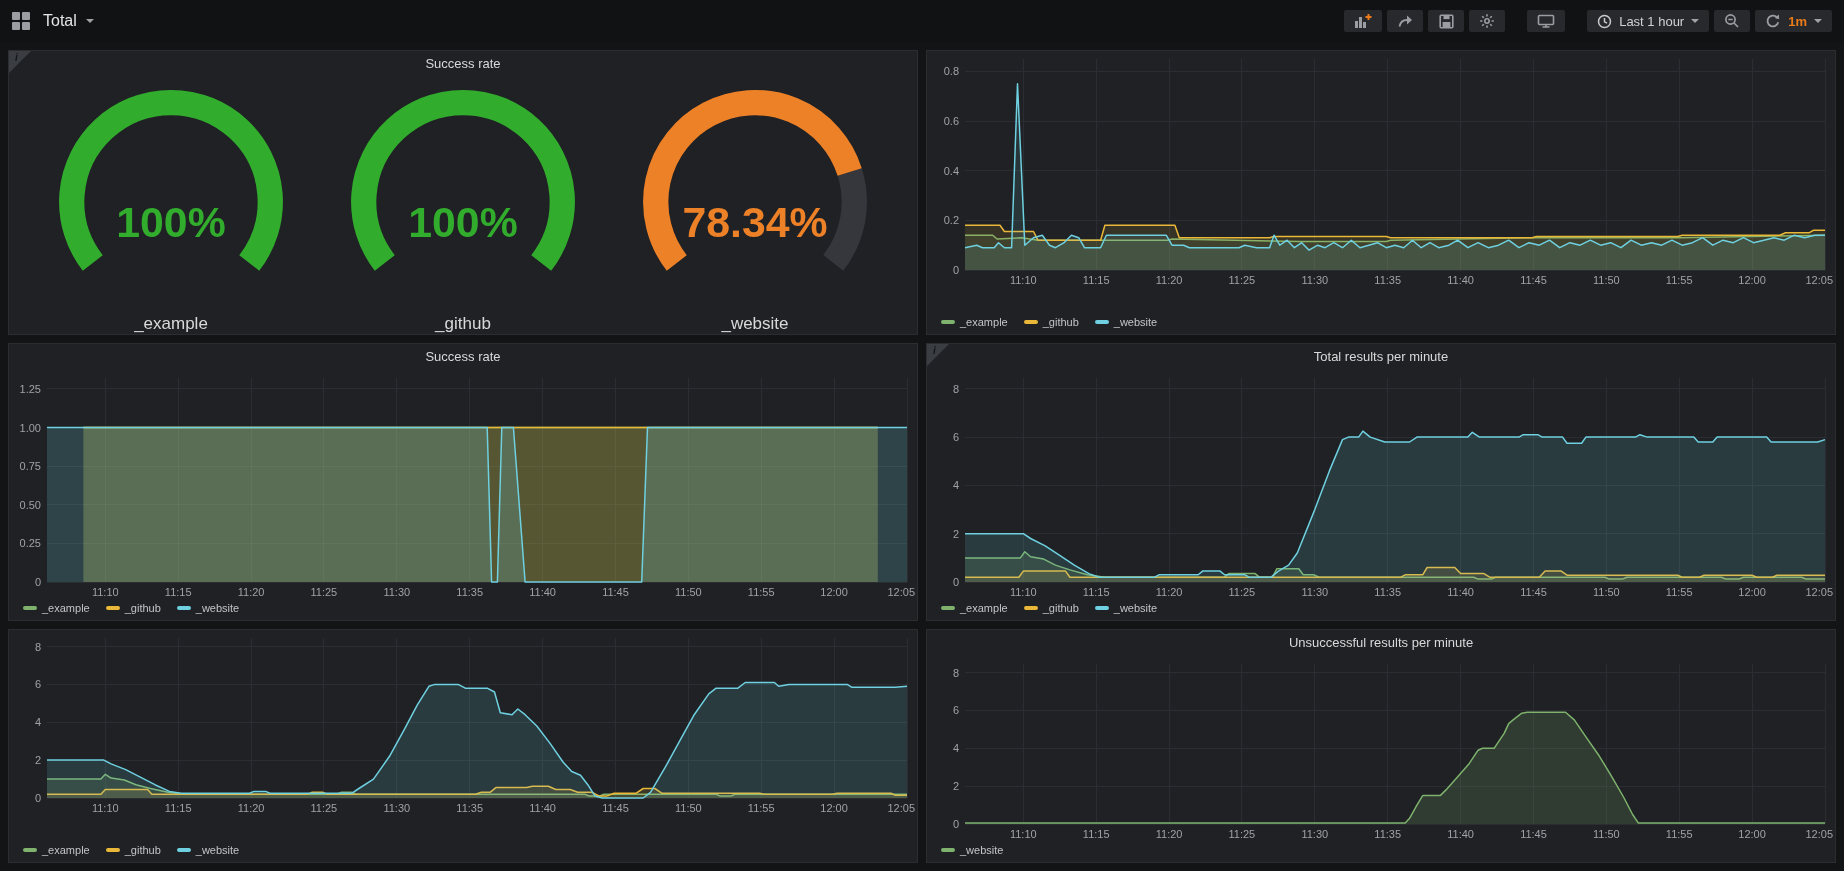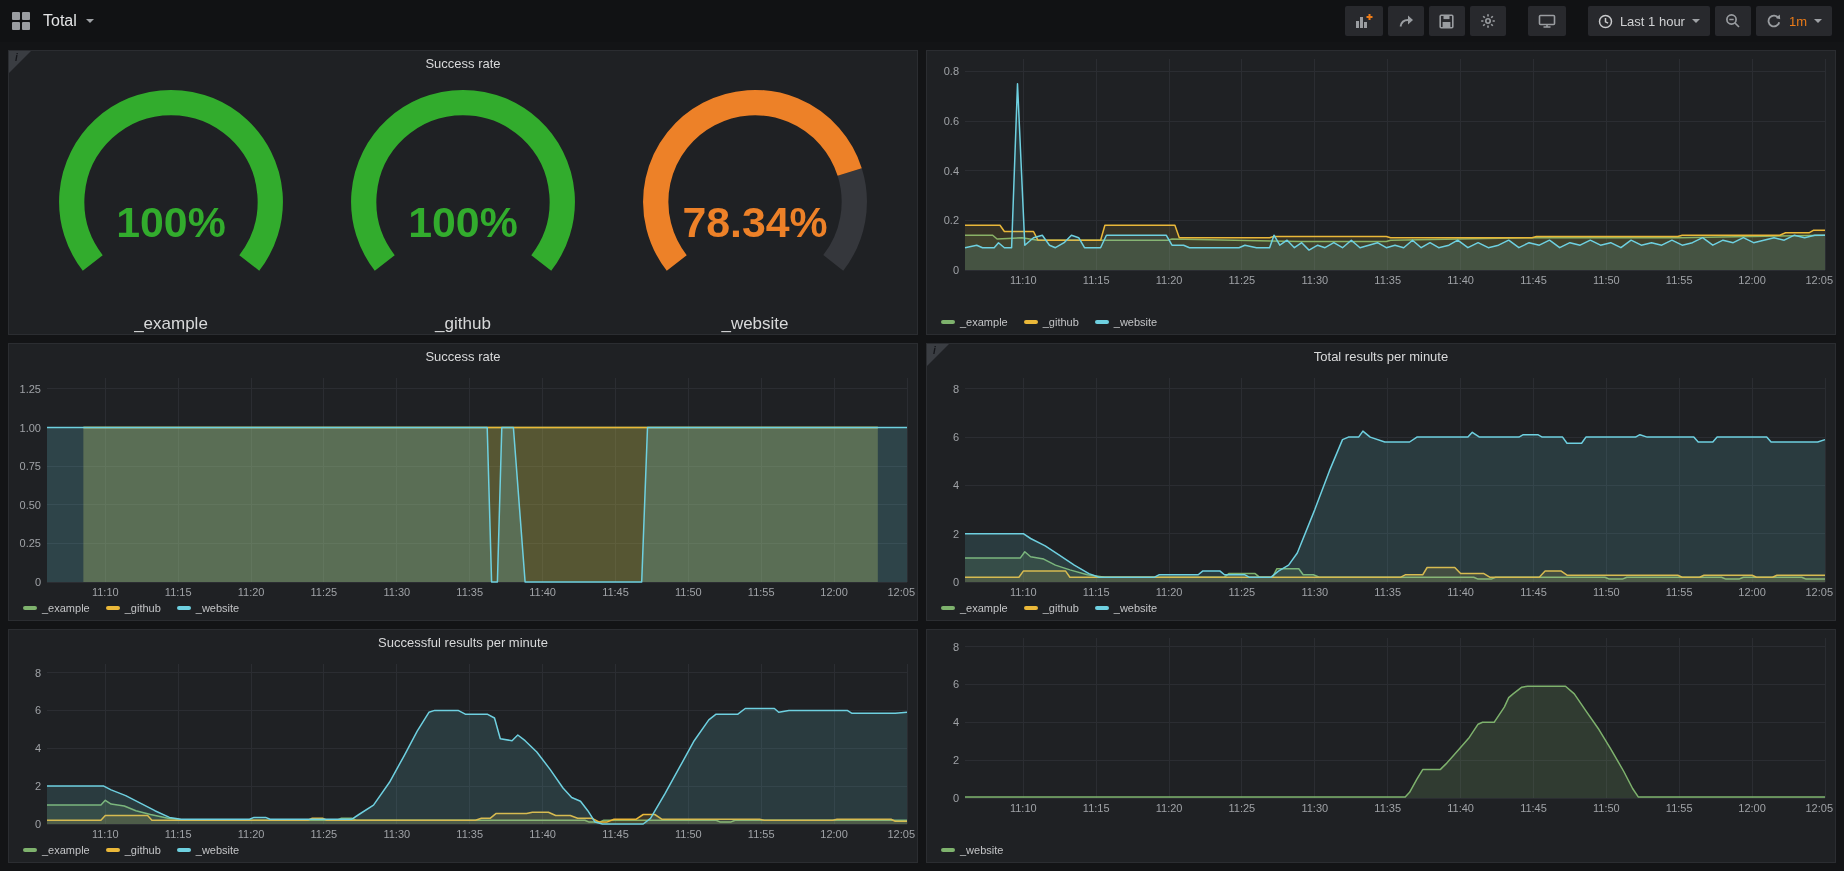--- a/index.html
+++ b/index.html
@@ -6,26 +6,26 @@
   html,body{width:1844px;height:871px;overflow:hidden;background:#131416;
     font-family:"Liberation Sans",sans-serif;-webkit-font-smoothing:antialiased}
   
   .navbar{height:42px;display:flex;align-items:center;padding:0 12px;background:#111214}
   .logo{display:grid;grid-template-columns:8px 8px;grid-template-rows:8px 8px;gap:2px;cursor:pointer}
   .logo i{background:#9a9da1;border-radius:1px;display:block}
   .dash-title{color:#e4e5e6;font-size:16px;margin:0 9px 0 13px;cursor:pointer}
   .caret{width:0;height:0;border-left:4px solid transparent;border-right:4px solid transparent;
     border-top:4px solid #9fa2a6;display:inline-block}
   .nav-right{margin-left:auto;display:flex;align-items:center;gap:5px}
-  .nbtn{height:30px;min-width:36px;padding:0 10px;background:#28292d;border:none;border-radius:2px;
+  .nbtn{height:22px;min-width:36px;padding:0 10px;background:#28292d;border:none;border-radius:2px;
     display:inline-flex;align-items:center;justify-content:center;gap:7px;color:#d0d1d3;
     font-size:13px;cursor:pointer;font-family:inherit}
   .nbtn svg{display:block}
   .gap{width:12px}
-  .orange{color:#eb7b18;font-weight:400}
+  .orange{color:#eb7b18;font-weight:700}
   
   .grid{display:grid;grid-template-columns:1fr 1fr;grid-template-rows:285px 278px 1fr;
     gap:8px;padding:8px;height:829px}
   .panel{background:#1f2124;border:1px solid #2b2d31;position:relative;display:flex;
     flex-direction:column;overflow:hidden}
   .panel-title{height:26px;line-height:26px;text-align:center;font-size:13px;font-weight:400;
     color:#d8d9da;flex:0 0 auto;cursor:pointer;white-space:nowrap}
   .chart{flex:1 1 auto;min-height:0;cursor:crosshair}
   .legend{flex:0 0 20px;display:flex;gap:16px;align-items:center;padding:0 0 4px 14px}
   .legend-item{display:inline-flex;align-items:center;gap:5px;font-size:11px;color:#c3c4c6;cursor:pointer}
@@ -323,21 +323,20 @@
             <span>_github</span>
           </span>
           <span class="legend-item">
             <span class="legend-dash" style="background: rgb(110, 208, 224);"></span>
             <span>_website</span>
           </span>
         </div>
     </section>
 
     <section class="panel">
-      <header class="panel-title">Successful results per minute</header>
       <div></div>
         <div class="chart"><svg width="908" height="186">
             <line x1="96.3" y1="8" x2="96.3" y2="168" stroke="#2b2d32" shape-rendering="crispEdges"></line>
             <text x="96.3" y="182" text-anchor="middle" fill="#9fa2a6" font-size="11">11:10</text>
             <line x1="169.2" y1="8" x2="169.2" y2="168" stroke="#2b2d32" shape-rendering="crispEdges"></line>
             <text x="169.2" y="182" text-anchor="middle" fill="#9fa2a6" font-size="11">11:15</text>
             <line x1="242.1" y1="8" x2="242.1" y2="168" stroke="#2b2d32" shape-rendering="crispEdges"></line>
             <text x="242.1" y="182" text-anchor="middle" fill="#9fa2a6" font-size="11">11:20</text>
             <line x1="314.9" y1="8" x2="314.9" y2="168" stroke="#2b2d32" shape-rendering="crispEdges"></line>
             <text x="314.9" y="182" text-anchor="middle" fill="#9fa2a6" font-size="11">11:25</text>
@@ -384,20 +383,21 @@
             <span>_github</span>
           </span>
           <span class="legend-item">
             <span class="legend-dash" style="background: rgb(110, 208, 224);"></span>
             <span>_website</span>
           </span>
         </div>
     </section>
 
     <section class="panel">
+      <header class="panel-title">Unsuccessful results per minute</header>
       <div></div>
         <div class="chart"><svg width="908" height="186">
             <line x1="96.3" y1="8" x2="96.3" y2="168" stroke="#2b2d32" shape-rendering="crispEdges"></line>
             <text x="96.3" y="182" text-anchor="middle" fill="#9fa2a6" font-size="11">11:10</text>
             <line x1="169.2" y1="8" x2="169.2" y2="168" stroke="#2b2d32" shape-rendering="crispEdges"></line>
             <text x="169.2" y="182" text-anchor="middle" fill="#9fa2a6" font-size="11">11:15</text>
             <line x1="242.1" y1="8" x2="242.1" y2="168" stroke="#2b2d32" shape-rendering="crispEdges"></line>
             <text x="242.1" y="182" text-anchor="middle" fill="#9fa2a6" font-size="11">11:20</text>
             <line x1="314.9" y1="8" x2="314.9" y2="168" stroke="#2b2d32" shape-rendering="crispEdges"></line>
             <text x="314.9" y="182" text-anchor="middle" fill="#9fa2a6" font-size="11">11:25</text>

